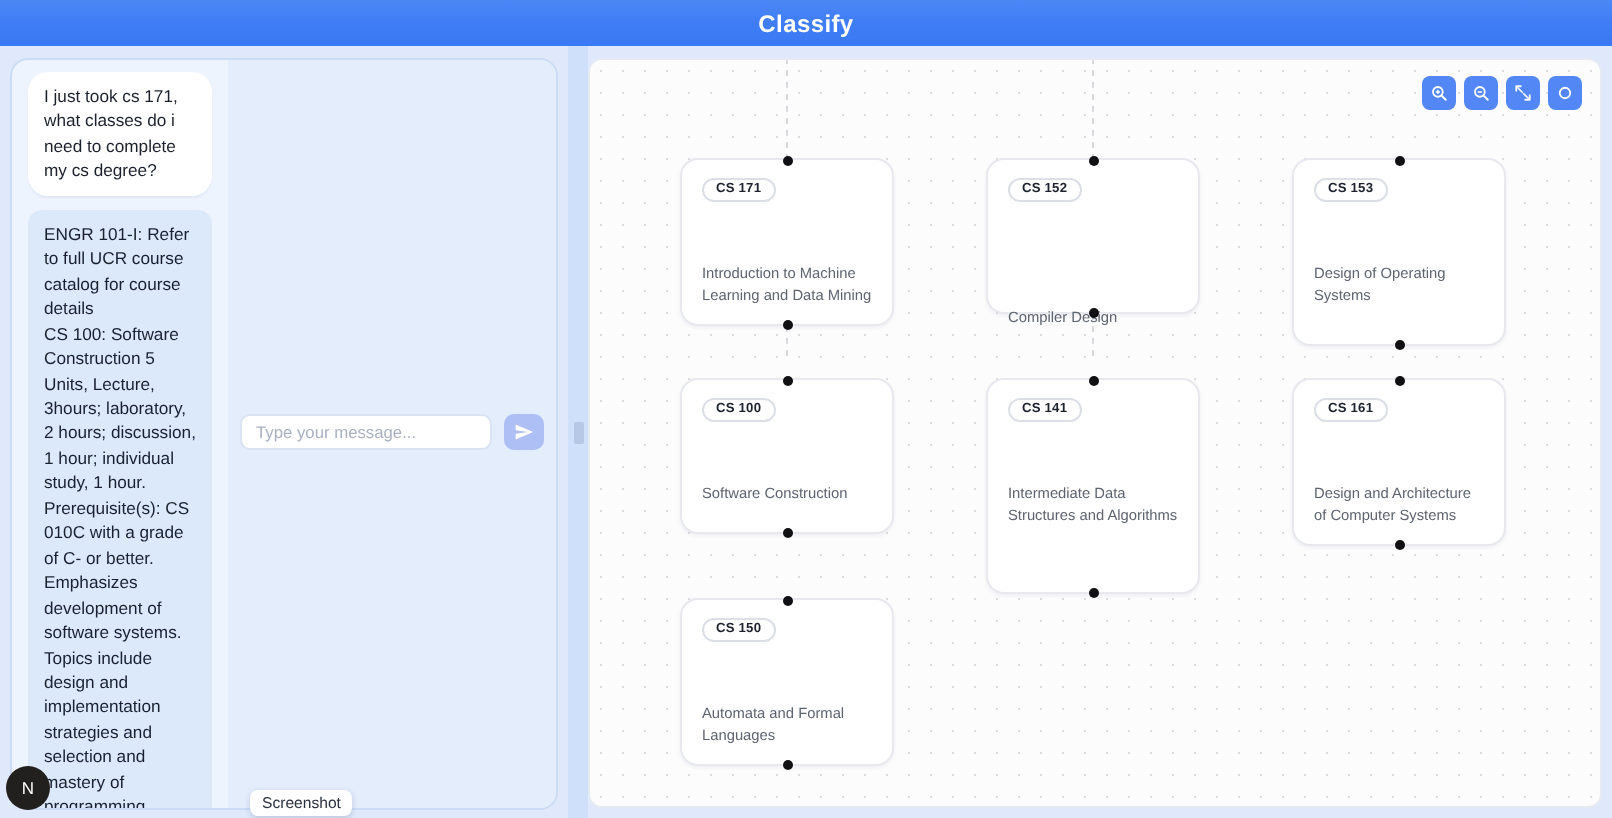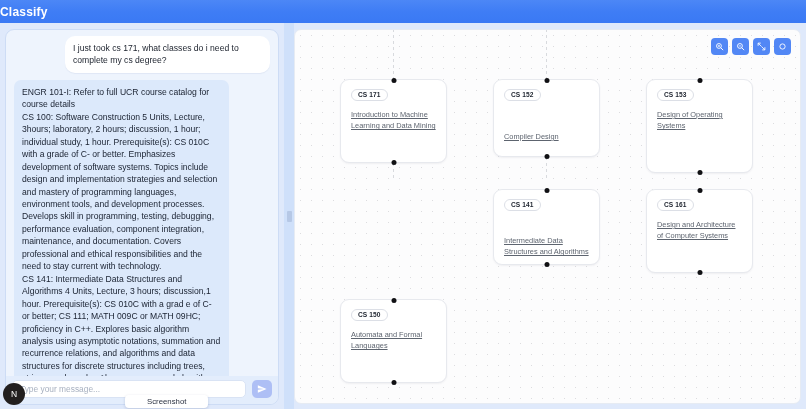--- a/index.html
+++ b/index.html
@@ -8,21 +8,21 @@
     overflow: hidden;
     font-family: "Liberation Sans", sans-serif;
     background: #eef3fc;
   }
   #app { width: 806px; height: 409px; display: flex; flex-direction: column; position: relative; }
 
   
   .header {
     height: 23px; flex: 0 0 23px;
     background: linear-gradient(180deg, #4c87f6 0%, #3f7df5 50%, #3a79f4 100%);
-    display: flex; align-items: center; 
+    display: flex; align-items: center; justify-content: center;
     position: relative; z-index: 5;
   }
   .header-title {
     color: #ffffff; font-size: 12px; font-weight: bold;
     letter-spacing: .2px;
   }
 
   
   .body { flex: 1 1 auto; display: flex; min-height: 0; background: #dfe9fb; }
 
@@ -31,21 +31,21 @@
     width: 284px; flex: 0 0 284px;
     padding: 6px 5px 4px 5px;
     display: flex; flex-direction: column; min-height: 0;
     position: relative;
   }
   .chat-card {
     flex: 1 1 auto;
     background: #eef4fd;
     border: 1px solid #cddcf5;
     border-radius: 9px;
-    display: flex; flex-direction: column;
+    display: flex; flex-direction: row;
     min-height: 0; overflow: hidden;
     position: relative;
   }
   .messages {
     flex: 1 1 auto; overflow: hidden;
     padding: 6px 8px 4px 8px;
     display: flex; flex-direction: column; gap: 7px;
   }
   .msg-row { display: flex; }
   .msg-row.user { justify-content: flex-end; }
@@ -105,21 +105,21 @@
     width: 22px; height: 22px; border-radius: 50%;
     background: #221f1f;
     color: #ffffff; font-size: 8.5px;
     display: flex; align-items: center; justify-content: center;
     z-index: 20;
   }
   .tooltip {
     position: absolute; left: 125px; bottom: 1px;
     background: #ffffff;
     border-radius: 4px;
-    padding: 2px 22px;
+    padding: 2px 6px;
     font-size: 7.8px; color: #2a3140;
     box-shadow: 0 1px 3px rgba(20,40,90,.18);
     z-index: 19;
   }
 
   
   .divider {
     width: 10px; flex: 0 0 10px;
     background: #cfe0fa;
     display: flex; align-items: center; justify-content: center;
@@ -180,25 +180,24 @@
     align-self: flex-start;
     border: 1px solid #dcdfe6;
     border-radius: 7px;
     padding: 1px 6px 2px 6px;
     font-size: 6.6px; font-weight: bold;
     color: #1d232e;
     letter-spacing: .1px;
     background: #ffffff;
   }
   .node-title {
-    margin-top: 8px;
+    margin-top: 30px;
     font-size: 7.4px;
     line-height: 1.5;
     color: #5d646f;
-    text-decoration: underline;
   }
   .handle {
     position: absolute; left: 50%;
     width: 5px; height: 5px;
     background: #111114;
     border-radius: 50%;
     transform: translateX(-50%);
     z-index: 4;
   }
   .handle.top { top: -2.5px; }
@@ -306,21 +305,27 @@
             <div class="node-code">CS 152</div>
             <div class="node-title">Compiler Design</div>
             <div class="handle bottom"></div>
           </div>
           <div class="node" style="left: 351px; top: 49px; width: 107px; height: 94px;">
             <div class="handle top"></div>
             <div class="node-code">CS 153</div>
             <div class="node-title">Design of Operating Systems</div>
             <div class="handle bottom"></div>
           </div>
-          <div class="node" style="left: 198px; top: 159px; width: 107px; height: 76px; gap: 16px;">
+          <div class="node" style="left: 45px; top: 159px; width: 107px; height: 78px;">
+            <div class="handle top"></div>
+            <div class="node-code">CS 100</div>
+            <div class="node-title">Software Construction</div>
+            <div class="handle bottom"></div>
+          </div>
+          <div class="node" style="left: 198px; top: 159px; width: 107px; height: 108px;">
             <div class="handle top"></div>
             <div class="node-code">CS 141</div>
             <div class="node-title">Intermediate Data Structures and Algorithms</div>
             <div class="handle bottom"></div>
           </div>
           <div class="node" style="left: 45px; top: 269px; width: 107px; height: 84px;">
             <div class="handle top"></div>
             <div class="node-code">CS 150</div>
             <div class="node-title">Automata and Formal Languages</div>
             <div class="handle bottom"></div>

